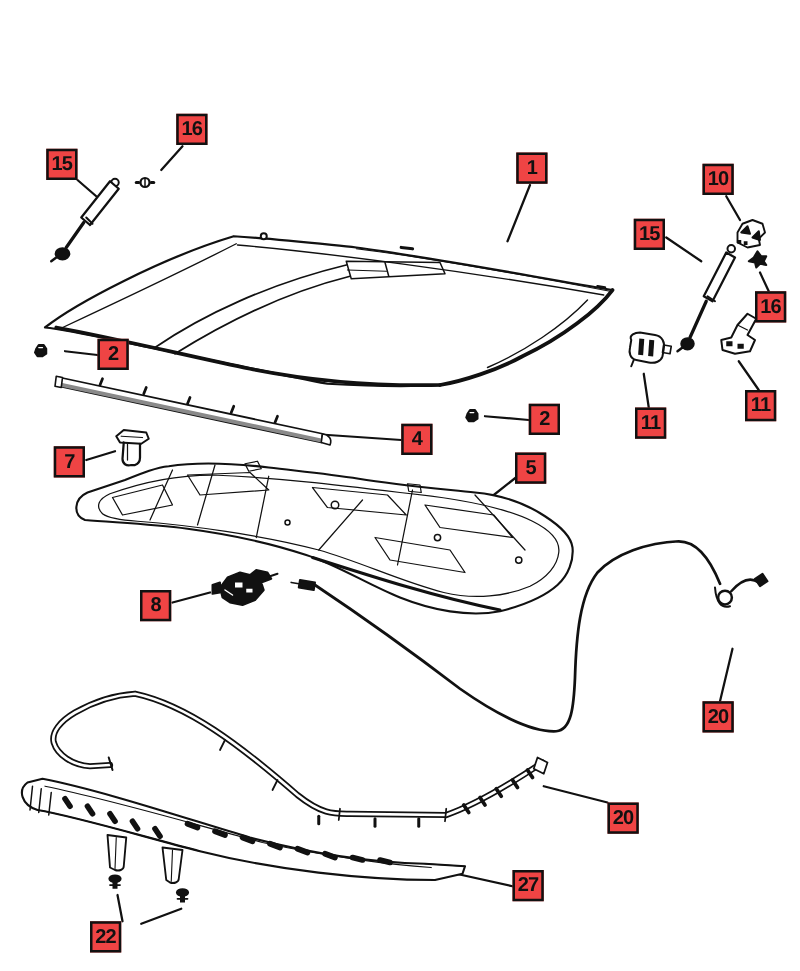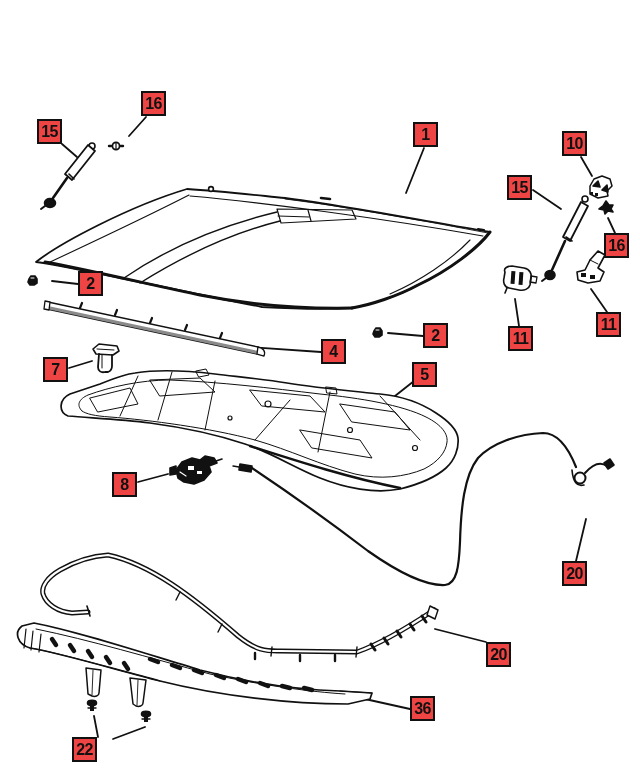--- a/index.html
+++ b/index.html
@@ -266,15 +266,15 @@
   <div class="callout" style="left:112px;top:472px">8</div>
   <div class="callout" style="left:562px;top:131px">10</div>
   <div class="callout" style="left:596px;top:312px">11</div>
   <div class="callout" style="left:37px;top:119px">15</div>
   <div class="callout" style="left:507px;top:175px">15</div>
   <div class="callout" style="left:141px;top:91px">16</div>
   <div class="callout" style="left:604px;top:233px">16</div>
   <div class="callout" style="left:508px;top:326px">11</div>
   <div class="callout" style="left:562px;top:561px">20</div>
   <div class="callout" style="left:486px;top:642px">20</div>
-  <div class="callout" style="left:410px;top:696px">36</div>
+  <div class="callout" style="left:410px;top:696px">27</div>
   <div class="callout" style="left:72px;top:737px">22</div>
 </div>
 
 </body></html>

